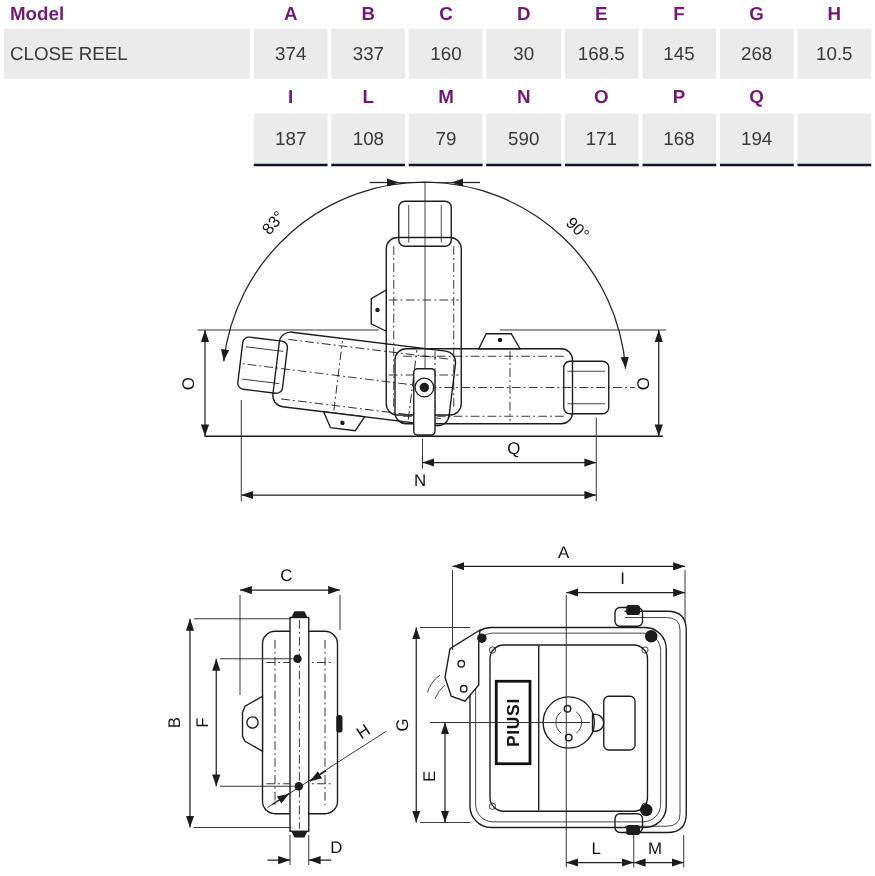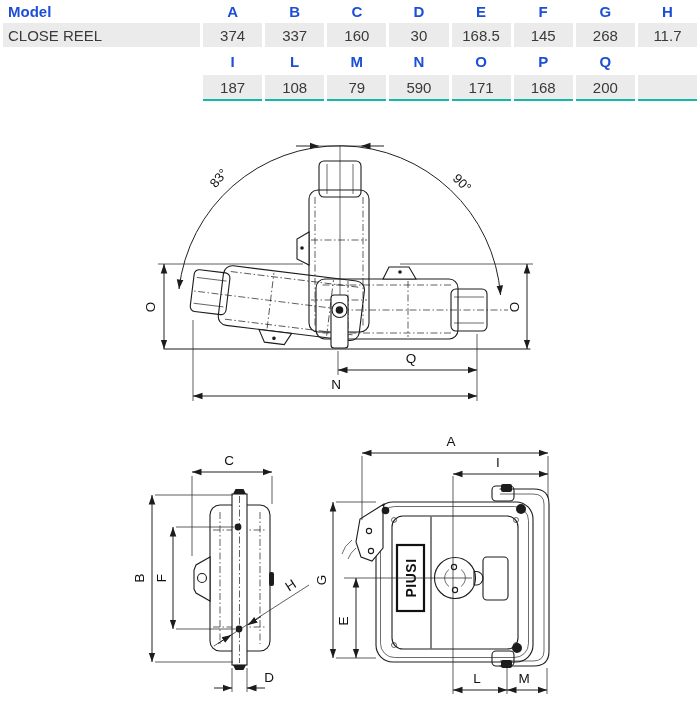--- a/index.html
+++ b/index.html
@@ -3,27 +3,27 @@
 <meta charset="utf-8">
 <style>
   html,body{margin:0;padding:0;background:#fff}
   .stage{position:relative;width:700px;height:701px;background:#fff;overflow:hidden;
          font-family:"Liberation Sans",sans-serif}
   
   table.dims{position:absolute;top:0;left:0;width:700px;border-collapse:separate;
              border-spacing:3px 3px;table-layout:fixed;font-size:15px}
   table.dims col.model{width:197px}
   table.dims th,table.dims td{padding:0;vertical-align:middle;overflow:hidden;white-space:nowrap}
-  .hcell{font-weight:bold;color:#1d4ed8;background:#fff;text-align:center;height:17px}
+  .hcell{font-weight:bold;color:#701a75;background:#fff;text-align:center;height:17px}
   .hcell.left{text-align:left;padding-left:5px}
   .h2row .hcell{height:22px}
-  .dcell{color:#3a3a3a;background:#ebebeb;text-align:center;height:24px;font-weight:normal}
+  .dcell{color:#3a3a3a;background:#ebebeb;text-align:center;height:40px;font-weight:normal}
   .dcell.left{text-align:left;padding-left:5px}
   .blank{background:#fff}
-  .bb{border-bottom:2px solid #14b8a6}
+  .bb{border-bottom:2px solid #0f172a}
   
   svg.draw{position:absolute;top:0;left:0}
   .ln{stroke:#1c1c1c;stroke-width:1.1;fill:none;stroke-linecap:round;stroke-linejoin:round}
   .thin{stroke:#1c1c1c;stroke-width:.65;fill:none}
   .dd{stroke:#1c1c1c;stroke-width:.7;fill:none;stroke-dasharray:7 2.5 1.5 2.5}
   .dim{stroke:#222;stroke-width:1;fill:none}
   .ext{stroke:#2a2a2a;stroke-width:.75;fill:none}
   .fil{fill:#1c1c1c;stroke:none}
   .wfil{fill:#fff;stroke:#1c1c1c;stroke-width:1.1}
   text.dl{font-family:"Liberation Sans",sans-serif;font-size:13.5px;fill:#111}
@@ -62,42 +62,42 @@
     </tr>
     <tr>
       <td class="dcell left">CLOSE REEL</td>
       <td class="dcell">374</td>
       <td class="dcell">337</td>
       <td class="dcell">160</td>
       <td class="dcell">30</td>
       <td class="dcell">168.5</td>
       <td class="dcell">145</td>
       <td class="dcell">268</td>
-      <td class="dcell">11.7</td>
+      <td class="dcell">10.5</td>
     </tr>
     <tr class="h2row">
       <th class="hcell left blank"></th>
       <th class="hcell">I</th>
       <th class="hcell">L</th>
       <th class="hcell">M</th>
       <th class="hcell">N</th>
       <th class="hcell">O</th>
       <th class="hcell">P</th>
       <th class="hcell">Q</th>
       <th class="hcell blank"></th>
     </tr>
     <tr>
       <td class="dcell left blank"></td>
       <td class="dcell bb">187</td>
       <td class="dcell bb">108</td>
       <td class="dcell bb">79</td>
       <td class="dcell bb">590</td>
       <td class="dcell bb">171</td>
       <td class="dcell bb">168</td>
-      <td class="dcell bb">200</td>
+      <td class="dcell bb">194</td>
       <td class="dcell bb"></td>
     </tr>
   </tbody>
     </table>
 
   <svg class="draw" width="700" height="701" viewBox="0 0 700 701">
     <defs>
       <marker id="ah" orient="auto-start-reverse" markerUnits="userSpaceOnUse" markerWidth="11" markerHeight="9" viewBox="0 -4.5 11 9" refX="9.5" refY="0">
         <path d="M0,-3.3 L9.5,0 L0,3.3 Z" fill="#1c1c1c"></path>
       </marker>

